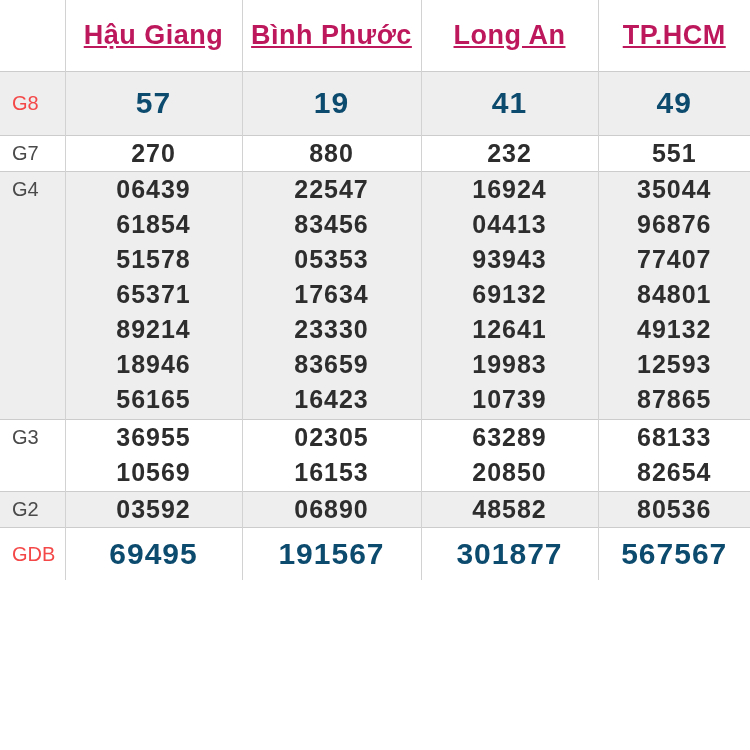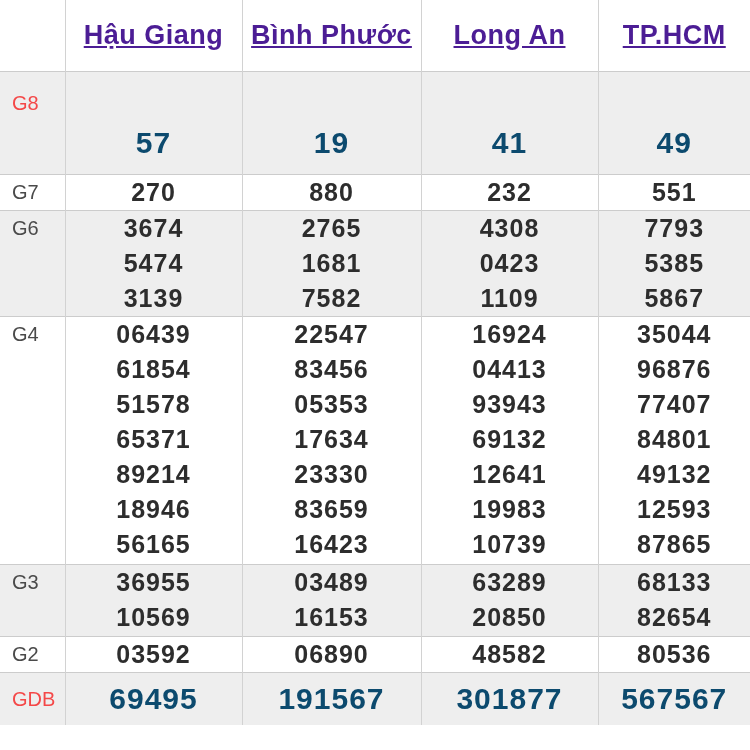--- a/index.html
+++ b/index.html
@@ -25,21 +25,21 @@
   }
   th:first-child, td:first-child { border-left: none; }
   thead th { border-top: none; }
 
   thead th {
     height: 71px;
     text-align: center;
     vertical-align: middle;
     font-weight: bold;
     font-size: 27px;
-    color: #4c1d95;
+    color: #be185d;
     text-decoration: underline;
     letter-spacing: 0.5px;
     cursor: pointer;
   }
 
   tbody tr:nth-child(odd)  { background: #eeeeee; }
   tbody tr:nth-child(even) { background: #ffffff; }
 
   .label-cell {
     font-size: 20px;
@@ -66,21 +66,21 @@
   tr.r-g4 td  { height: 247px; }
   tr.r-g3 td  { height: 71px; }
   tr.r-gdb td { height: 51px; }
 
   
   tr.highlight .num {
     color: #0c4a6e;
     font-size: 30px;
   }
   tr.highlight .label-cell { color: #f44848; }
-  tr.r-g8 .num, tr.r-g8 .label-cell   { line-height: 62px; margin-top: 40px; }
+  tr.r-g8 .num, tr.r-g8 .label-cell   { line-height: 62px; }
   tr.r-gdb .num, tr.r-gdb .label-cell { line-height: 52px; }
 </style>
 </head>
 <body>
 
 <table class="results">
   <colgroup>
     <col style="width:65px">
     <col style="width:177px">
     <col style="width:179px">
@@ -120,43 +120,20 @@
         <td class="value-cell">
           <div class="num">880</div>
         </td>
         <td class="value-cell">
           <div class="num">232</div>
         </td>
         <td class="value-cell">
           <div class="num">551</div>
         </td>
       </tr>
-      <tr class="r-g6">
-        <td class="label-cell">G6</td>
-        <td class="value-cell">
-          <div class="num">3674</div>
-          <div class="num">5474</div>
-          <div class="num">3139</div>
-        </td>
-        <td class="value-cell">
-          <div class="num">2765</div>
-          <div class="num">1681</div>
-          <div class="num">7582</div>
-        </td>
-        <td class="value-cell">
-          <div class="num">4308</div>
-          <div class="num">0423</div>
-          <div class="num">1109</div>
-        </td>
-        <td class="value-cell">
-          <div class="num">7793</div>
-          <div class="num">5385</div>
-          <div class="num">5867</div>
-        </td>
-      </tr>
       <tr class="r-g4">
         <td class="label-cell">G4</td>
         <td class="value-cell">
           <div class="num">06439</div>
           <div class="num">61854</div>
           <div class="num">51578</div>
           <div class="num">65371</div>
           <div class="num">89214</div>
           <div class="num">18946</div>
           <div class="num">56165</div>
@@ -189,21 +166,21 @@
           <div class="num">87865</div>
         </td>
       </tr>
       <tr class="r-g3">
         <td class="label-cell">G3</td>
         <td class="value-cell">
           <div class="num">36955</div>
           <div class="num">10569</div>
         </td>
         <td class="value-cell">
-          <div class="num">03489</div>
+          <div class="num">02305</div>
           <div class="num">16153</div>
         </td>
         <td class="value-cell">
           <div class="num">63289</div>
           <div class="num">20850</div>
         </td>
         <td class="value-cell">
           <div class="num">68133</div>
           <div class="num">82654</div>
         </td>

